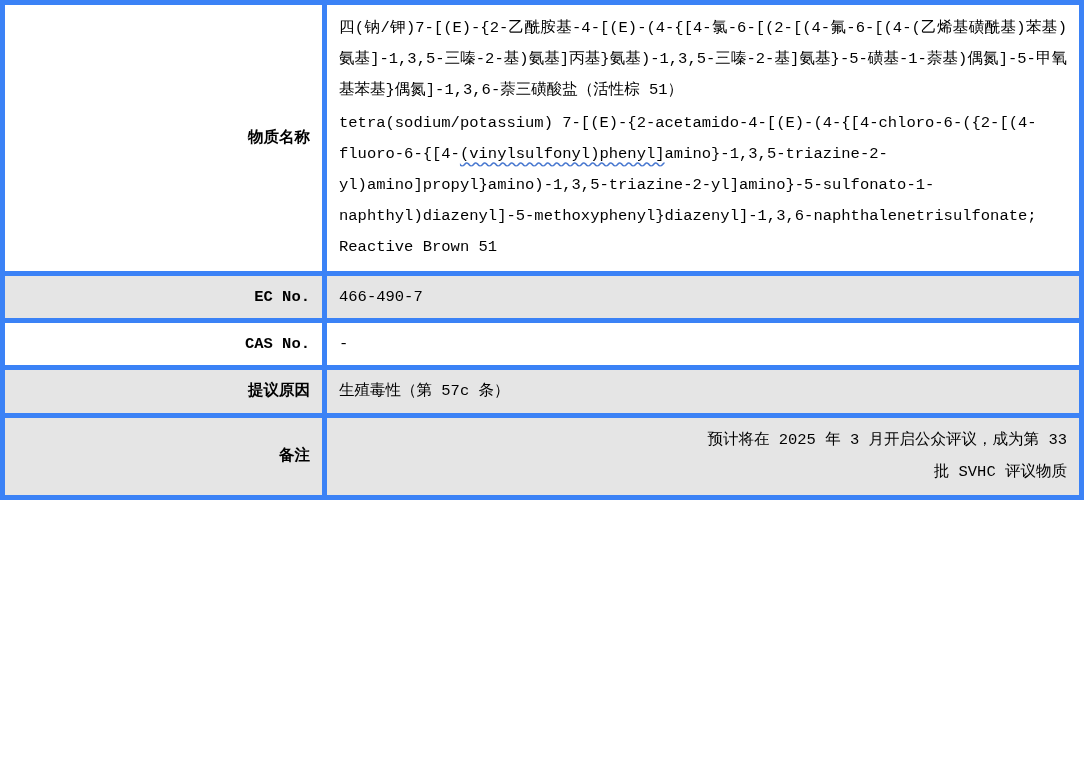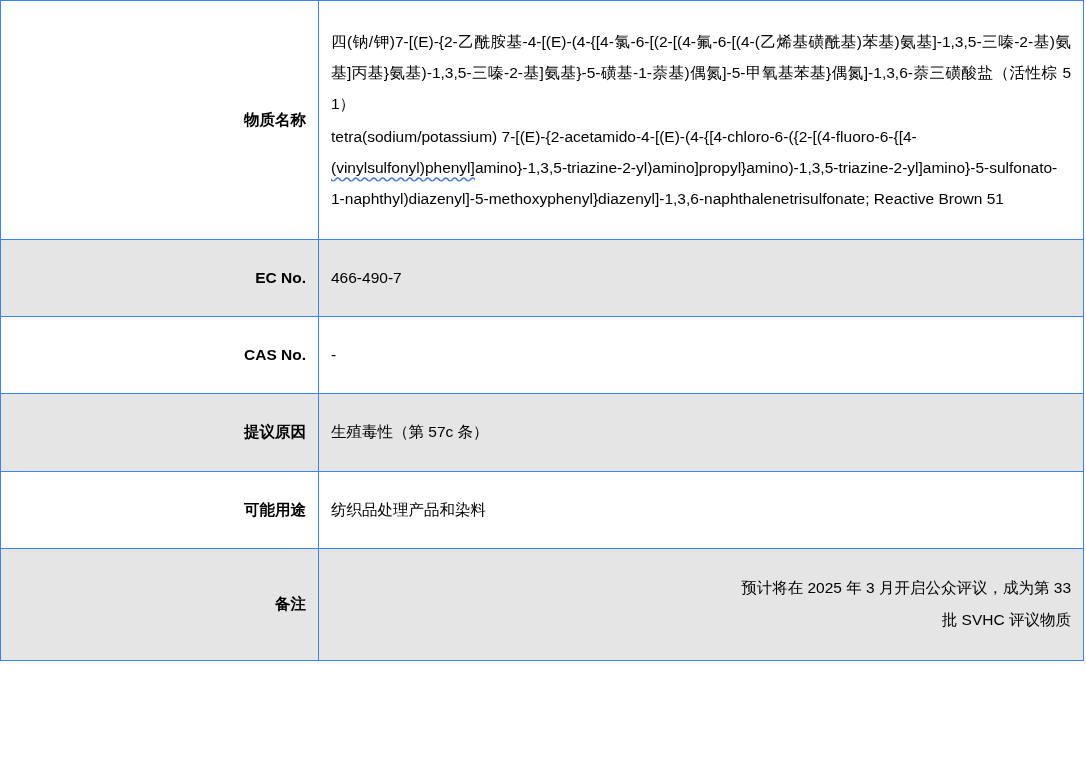--- a/index.html
+++ b/index.html
@@ -19,25 +19,26 @@
     height: 775px;
     position: relative;
   }
   table.info-table {
     border-collapse: collapse;
     width: 1084px;
     margin: 0;
     table-layout: fixed;
   }
   table.info-table td {
-    border: 1px solid #3b82f6;
+    border: 5px solid #3b82f6;
     vertical-align: middle;
-    padding: 23px 12px;
+    padding: 6px 12px;
     font-size: 15.5px;
     line-height: 1.95;
+    font-family: Liberation Mono, monospace;
   }
   td.label-cell {
     width: 293px;
     text-align: right;
     font-weight: bold;
     font-size: 16px;
   }
   td.value-cell {
     text-align: left;
   }
@@ -98,24 +99,20 @@
         <td class="value-cell centered">466-490-7</td>
       </tr>
       <tr class="plain">
         <td class="label-cell">CAS No.</td>
         <td class="value-cell centered">-</td>
       </tr>
       <tr class="shaded">
         <td class="label-cell">提议原因</td>
         <td class="value-cell centered">生殖毒性（第 57c 条）</td>
       </tr>
-      <tr class="plain">
-        <td class="label-cell">可能用途</td>
-        <td class="value-cell centered">纺织品处理产品和染料</td>
-      </tr>
       <tr class="shaded">
         <td class="label-cell">备注</td>
         <td class="value-cell">
           <div class="note-line">预计将在 2025 年 3 月开启公众评议，成为第 33</div>
           <div class="note-line">批 SVHC 评议物质</div>
         </td>
       </tr>
     </tbody>
   </table>
 </div>

